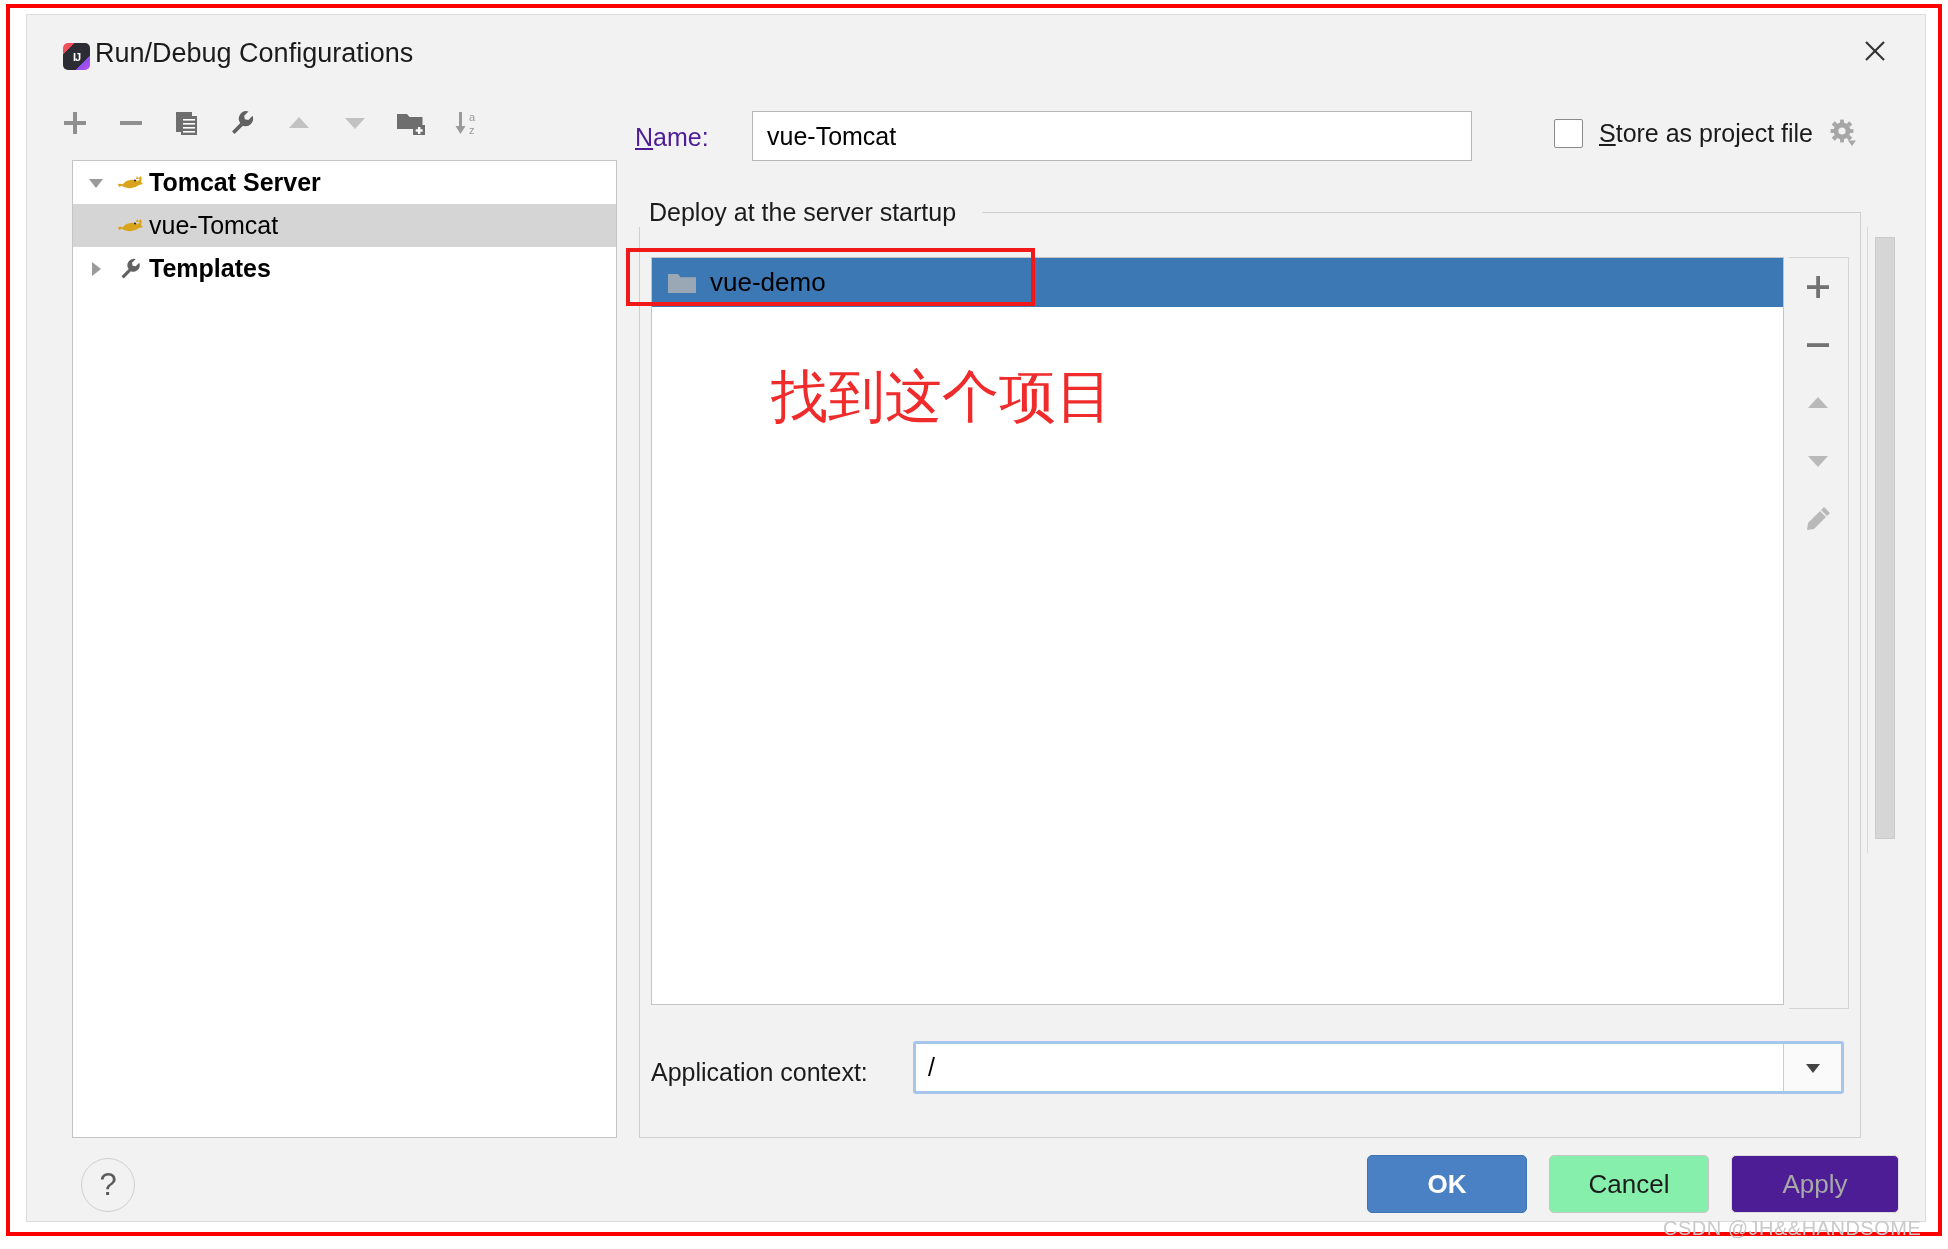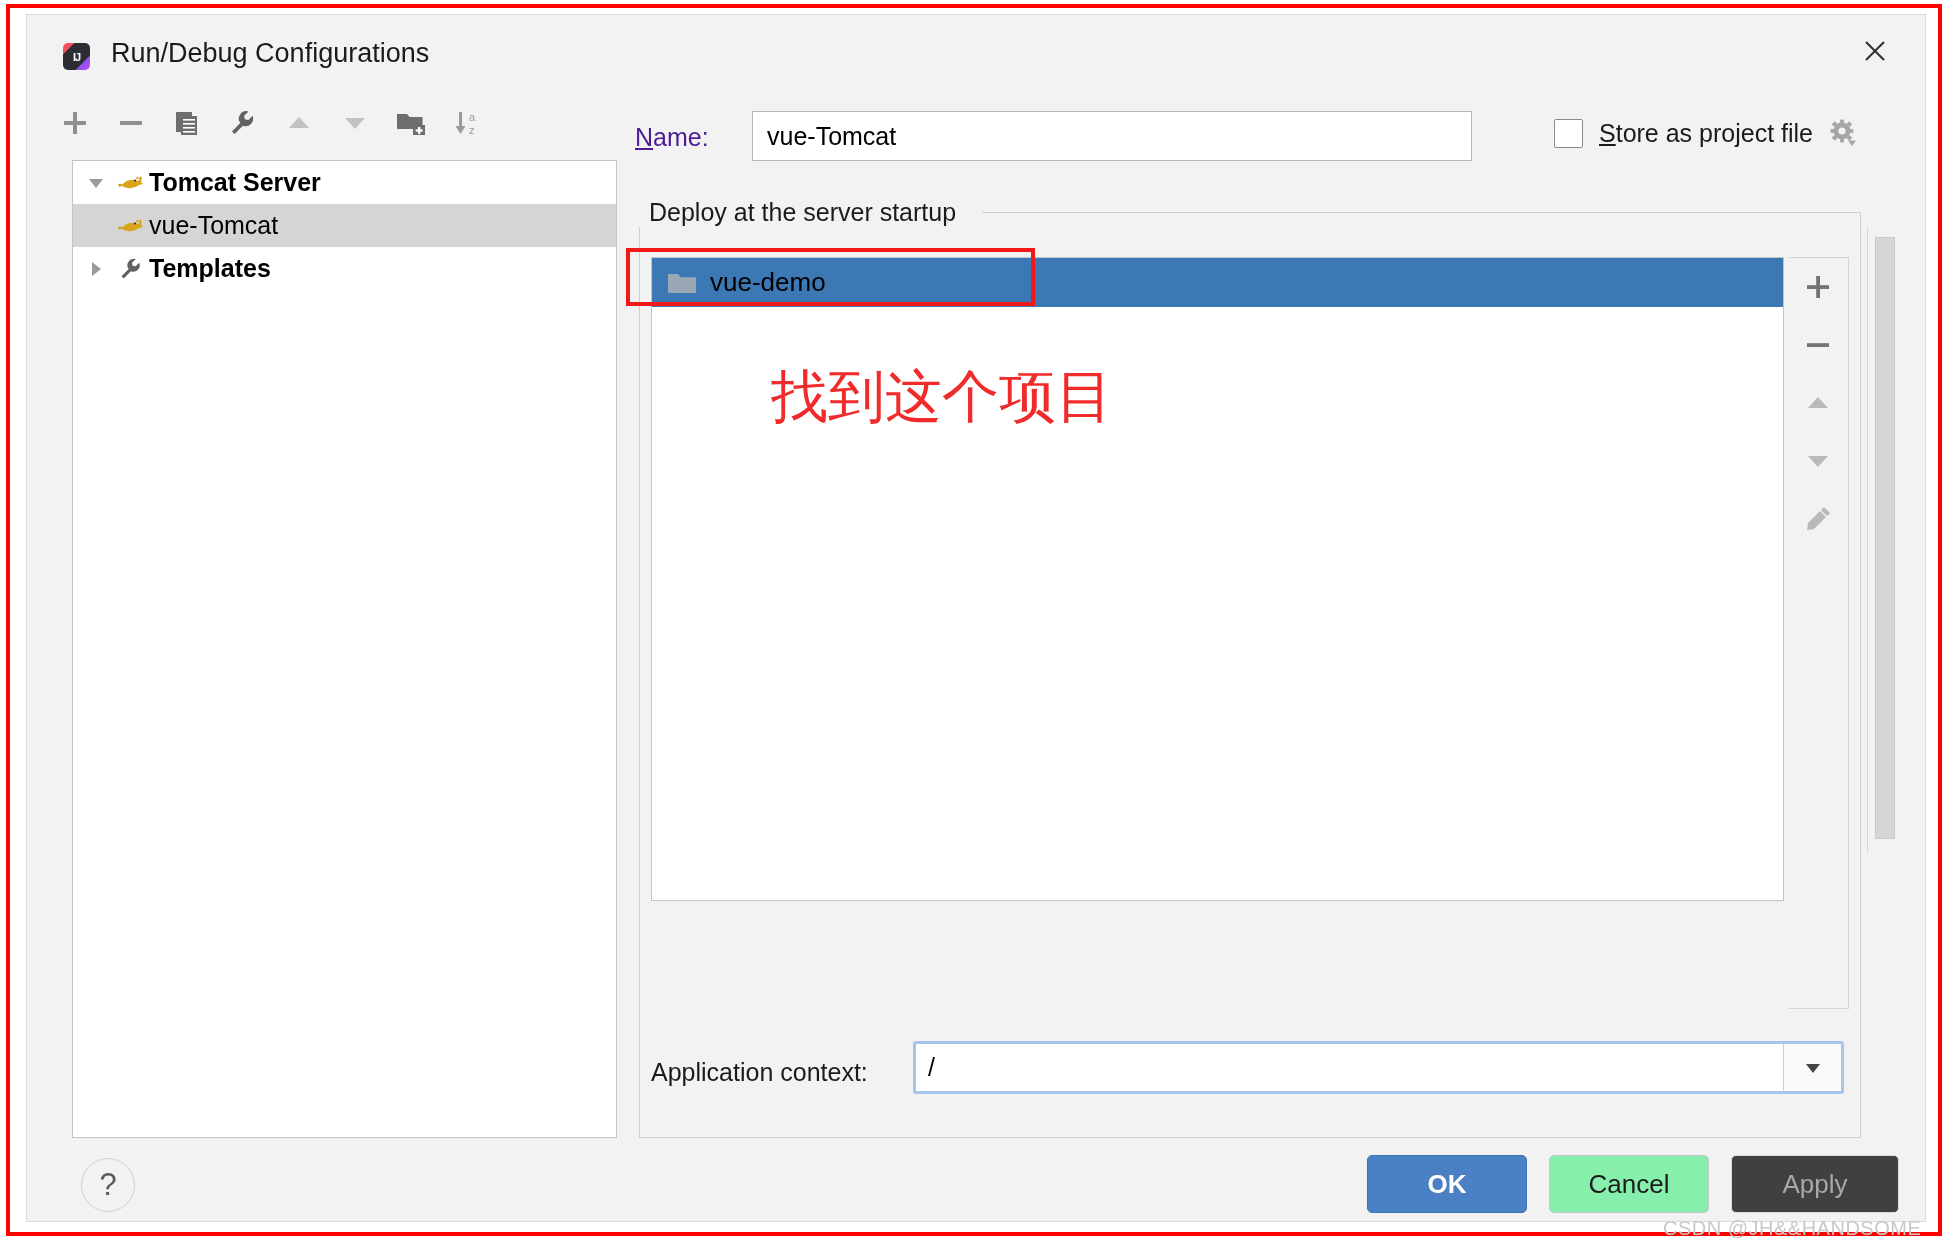--- a/index.html
+++ b/index.html
@@ -50,21 +50,21 @@
   .app-icon::after {
     content: "IJ";
     position: absolute; left: 50%; top: 50%;
     transform: translate(-50%,-50%);
     color: #ffffff;
     font-size: 11px; font-weight: bold;
     font-family: "Liberation Sans", sans-serif;
     letter-spacing: -1px;
   }
   .title-text {
-    position: absolute; left: 84px; top: 23px;
+    position: absolute; left: 68px; top: 23px;
     font-size: 27px; color: #1b1b1b;
     white-space: nowrap;
   }
   .close-btn {
     position: absolute; right: 18px; top: 10px;
     width: 64px; height: 52px;
     display: flex; align-items: center; justify-content: center;
     cursor: pointer;
   }
   .close-btn svg { display: block; }
@@ -186,21 +186,21 @@
     position: absolute;
     left: 612px; top: 197px;
     width: 8px; height: 1px;
     background: #cfcfcf;
   }
 
   
   .deploy-list {
     position: absolute;
     left: 624px; top: 242px;
-    width: 1133px; height: 644px;
+    width: 1133px; height: 748px;
     background: #ffffff;
     border: 1px solid #c4c4c4;
     overflow: hidden;
   }
   .deploy-item {
     height: 49px;
     display: flex; align-items: center;
     padding-left: 10px;
     cursor: pointer;
   }
@@ -344,21 +344,21 @@
     font-weight: bold;
     width: 158px;
   }
   .btn-cancel {
     background: #86efac;
     border: 1px solid #c6c6c6;
     color: #1b1b1b;
     width: 158px;
   }
   .btn-apply {
-    background: #404040;
+    background: #4c1d95;
     border: 1px solid #dcdcdc;
     color: #a8a8a8;
     width: 168px;
     margin-right: 0;
   }
 
   
   .watermark {
     position: absolute;
     left: 1663px; top: 1217px;

